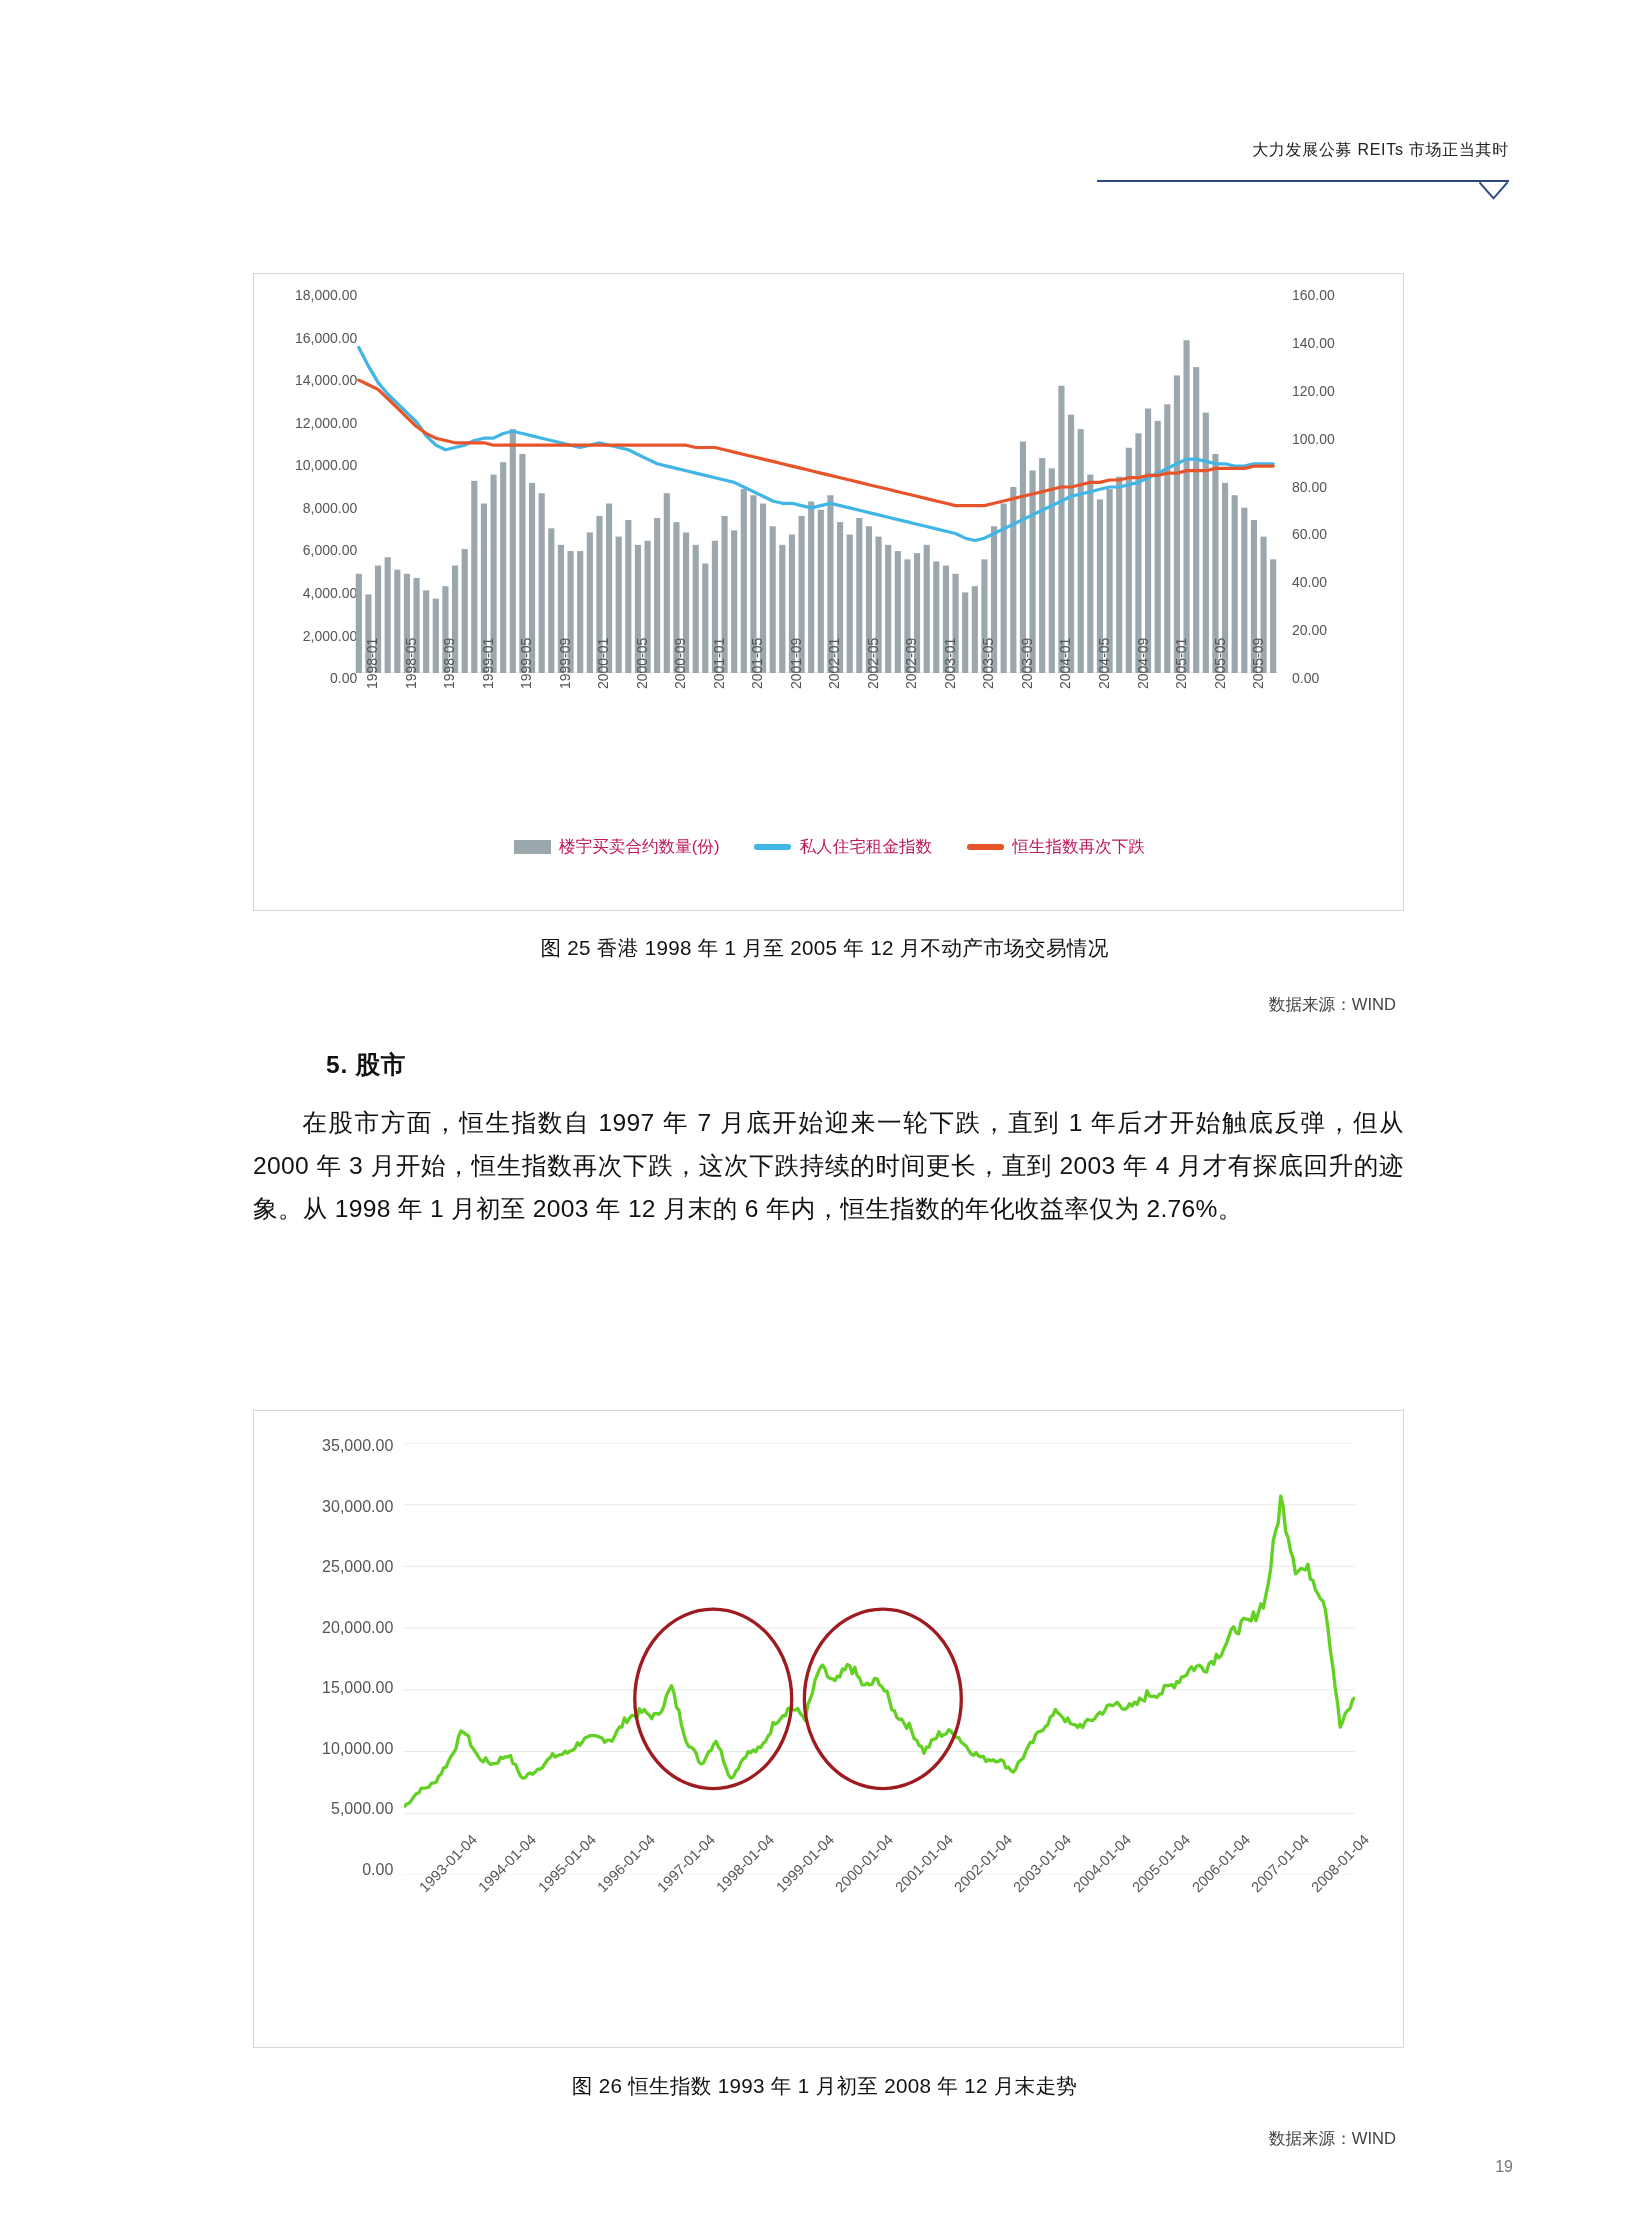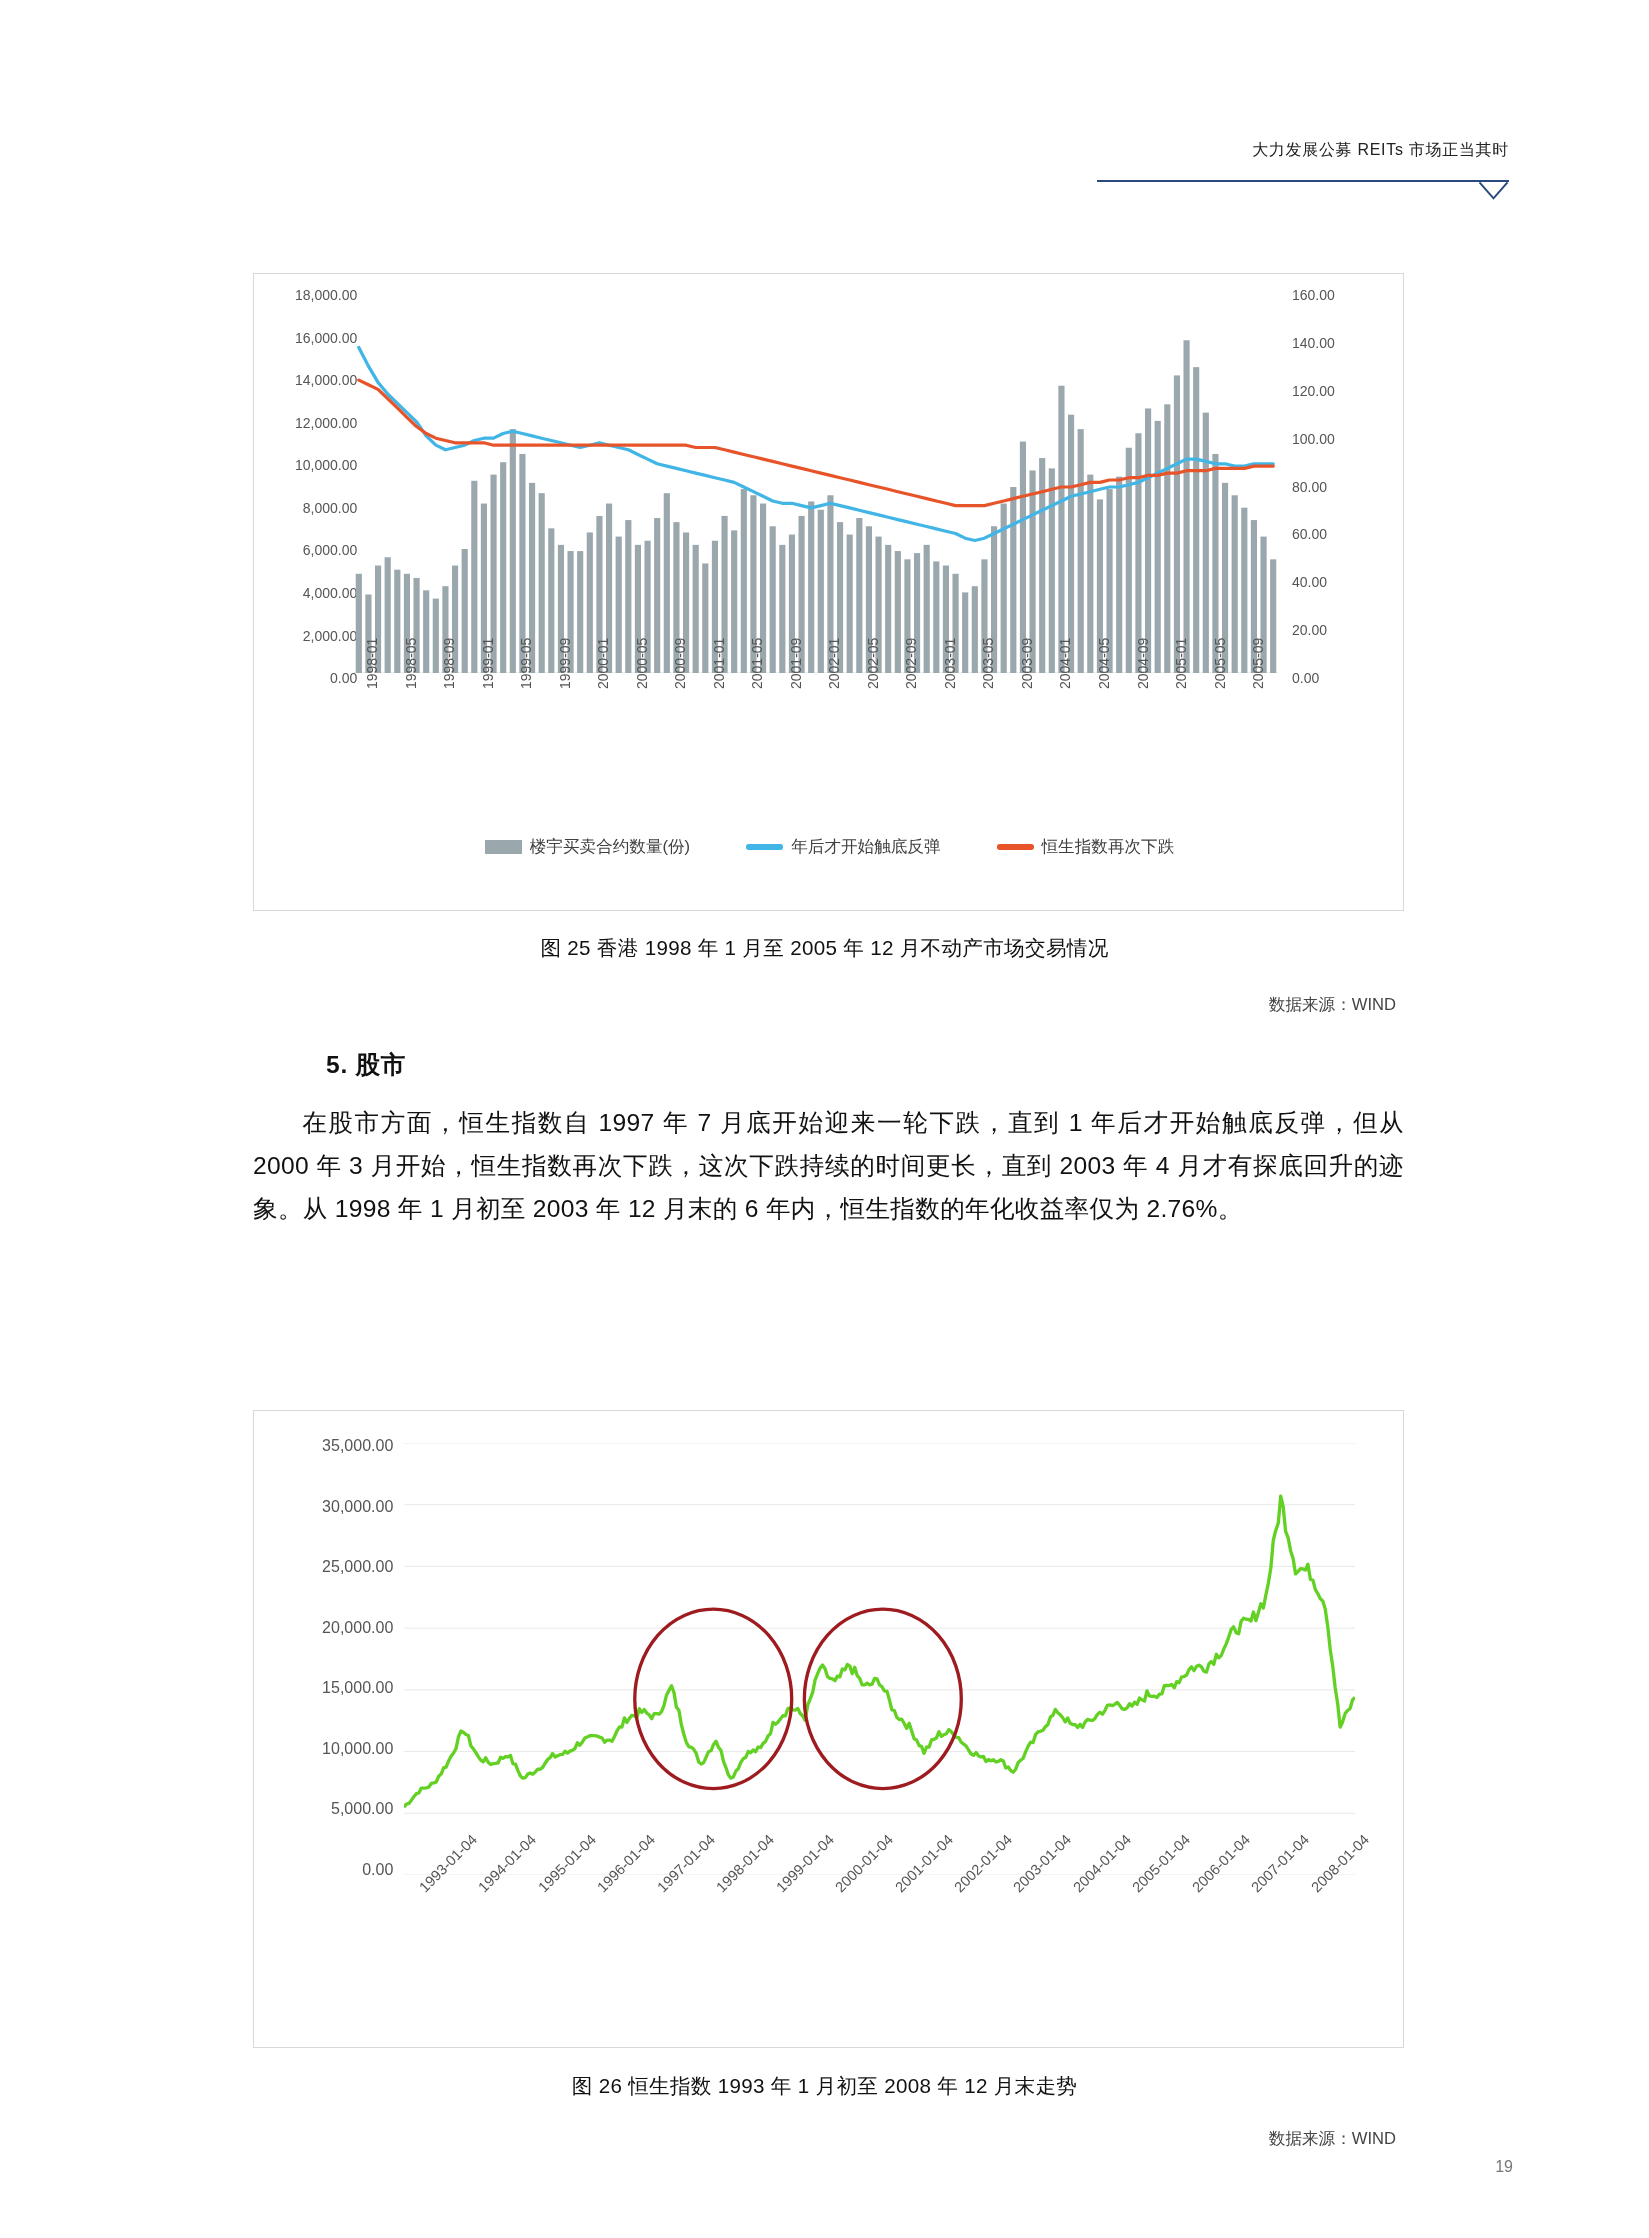--- a/index.html
+++ b/index.html
@@ -79,22 +79,22 @@
   .ytick{ position:absolute; right:0; transform:translateY(-50%); white-space:nowrap; }
   .ytick-r{ position:absolute; left:0; transform:translateY(-50%); white-space:nowrap; }
   .xlabels{ position:absolute; left:100px; top:412px; width:924px; height:80px; }
   .xlab{
     position:absolute; font-size:14px; color:#555;
     transform-origin:left top; transform:rotate(-90deg);
     white-space:nowrap;
   }
   .legend{
     position:absolute; left:0; top:562px; width:1151px;
-    display:flex; justify-content:center; align-items:center; gap:56px;
-    font-size:16.6px; color:#404040;
+    display:flex; justify-content:center; align-items:center; gap:35px;
+    font-size:16.6px; color:#be185d;
   }
   .legend-item{ display:flex; align-items:center; gap:8px; }
   .swatch-bar{ width:37px; height:13.3px; background:#9aa7ad; display:inline-block; }
   .swatch-line{ width:37px; height:5.3px; border-radius:2.7px; display:inline-block; }
 
   
   .c26-axis{
     position:absolute; left:13.3px; top:35px; width:126px; height:426px;
     font-size:16px; color:#555; text-align:center;
   }
@@ -273,21 +273,21 @@
       <span class="xlab" style="left: 896px; top: 2.7px;">2005-09</span>
     </div>
 
   <div class="legend">
     <div class="legend-item">
       <span class="swatch-bar"></span>
       <span>楼宇买卖合约数量(份)</span>
     </div>
     <div class="legend-item">
       <span class="swatch-line" style="background:#41b6e6"></span>
-      <span>年后才开始触底反弹</span>
+      <span>私人住宅租金指数</span>
     </div>
     <div class="legend-item">
       <span class="swatch-line" style="background:#e8542a"></span>
       <span>恒生指数再次下跌</span>
     </div>
   </div>
 </div>
 
 <div class="fig-caption" id="cap25">图 25 香港 1998 年 1 月至 2005 年 12 月不动产市场交易情况</div>
 <div class="fig-source" id="src25">数据来源：WIND</div>

